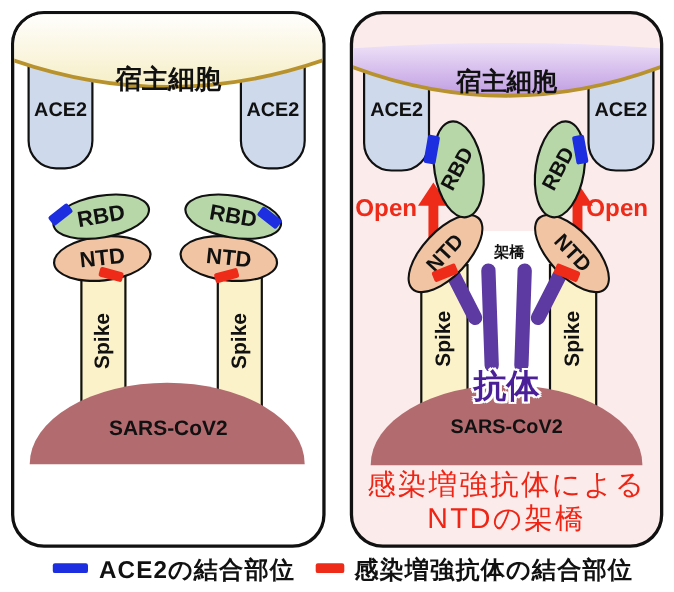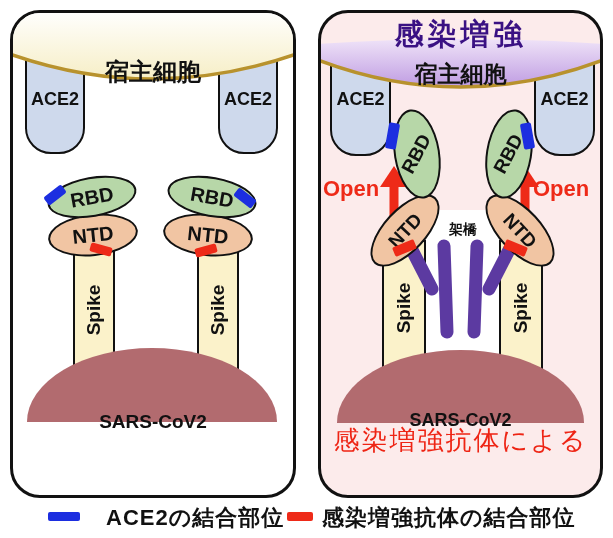--- a/index.html
+++ b/index.html
@@ -26,21 +26,21 @@
   .rbd-h{background:#b7d7a8;}
   .rbd-v{width:42px;height:86px;background:#b7d7a8;font-size:19px;}
   .ntd-d{width:86px;height:39px;background:#f1c5a3;font-size:19px;}
   .marker{position:absolute;border-radius:2px;}
   .m-blue{background:#1c2ee0;}
   .m-red{background:#ee2a18;}
   .spike{position:absolute;width:38px;background:#fbf2ca;border:2.5px solid #111;
     display:flex;align-items:center;justify-content:center;}
   .spike span{transform:rotate(-90deg);white-space:nowrap;font-weight:bold;font-size:19px;color:#111;}
   .dome{position:absolute;background:#b26b6f;}
-  .virus-label{position:absolute;left:0;width:100%;text-align:center;font-weight:bold;color:#111;margin-top:32px;}
+  .virus-label{position:absolute;left:0;width:100%;text-align:center;font-weight:bold;color:#111;}
   .open-label{position:absolute;font-weight:bold;font-size:22px;color:#ee2a18;}
   .bridge-label{position:absolute;left:102px;top:208px;width:80px;text-align:center;
     font-weight:bold;font-size:14px;color:#111;}
   .antibody-label{position:absolute;left:0;top:318px;width:100%;text-align:center;font-weight:bold;
     font-size:30px;color:#4a1f98;
     text-shadow:-2px -2px 0 #fff,2px -2px 0 #fff,-2px 2px 0 #fff,2px 2px 0 #fff,
                 0 -2px 0 #fff,0 2px 0 #fff,-2px 0 0 #fff,2px 0 0 #fff;}
   .caption{position:absolute;left:0;top:412px;width:100%;text-align:center;font-weight:normal;
     font-size:26px;line-height:31px;color:#ee2414;letter-spacing:2px;}
   .white-band{position:absolute;left:101px;top:197px;width:77px;height:160px;background:#ffffff;}
@@ -112,21 +112,20 @@
     <svg class="cellsvg" width="285" height="112">
       <defs>
         <linearGradient id="purpleGrad" x1="0" y1="0" x2="0" y2="1">
           <stop offset="0" stop-color="#efe3f8"></stop>
             <stop offset="1" stop-color="#bf9ce2"></stop>
         </linearGradient>
       </defs>
       <path d="M0,34 Q142,24 285,34 L285,50 Q142,104 0,50 Z" fill="url(#purpleGrad)"></path>
       <path d="M0,50 Q142,104 285,50" fill="none" stroke="#b8922d" stroke-width="3.5"></path>
     </svg>
-    <div class="panel-title">感染増強</div>
     <div class="host-label">宿主細胞</div>
 
     <div class="white-band"></div>
 
     <div class="spike" style="left:61px;top:227px;height:132px;width:40px;">
       <span>Spike</span>
     </div>
     <div class="spike" style="left:178px;top:227px;height:132px;width:40px;">
       <span>Spike</span>
     </div>
@@ -167,24 +166,26 @@
     <div class="marker m-blue" style="left:66px;top:110px;width:11px;height:26px;transform:rotate(10deg);"></div>
     <div class="marker m-blue" style="left:201px;top:110px;width:11px;height:26px;transform:rotate(-10deg);"></div>
     <div class="marker m-red" style="left:72px;top:230px;width:23px;height:10px;transform:rotate(-22deg);"></div>
     <div class="marker m-red" style="left:183px;top:230px;width:23px;height:10px;transform:rotate(22deg);"></div>
 
     <div class="bridge-label">架橋</div>
 
     <div class="dome" style="left:16px;top:337px;width:247px;height:73px;border-radius:124px 124px 0 0 / 73px 73px 0 0;"></div>
     <div class="virus-label" style="top:365px;font-size:18px;">SARS-CoV2</div>
 
+    <div class="antibody-label">抗体</div>
 
     <div class="caption">
       <div>感染増強抗体による</div>
+      <div>NTDの架橋</div>
     </div>
   </div>
 
   <div class="legend-swatch" style="left:48px;width:32px;background:#1c2ee0;"></div>
-  <div class="legend-label" style="left:90px;margin-left:16px;">ACE2の結合部位</div>
+  <div class="legend-label" style="left:90px;">ACE2の結合部位</div>
   <div class="legend-swatch" style="left:287px;width:26px;background:#ee2a18;"></div>
   <div class="legend-label" style="left:322px;">感染増強抗体の結合部位</div>
 
 </div>
 
 </body></html>

